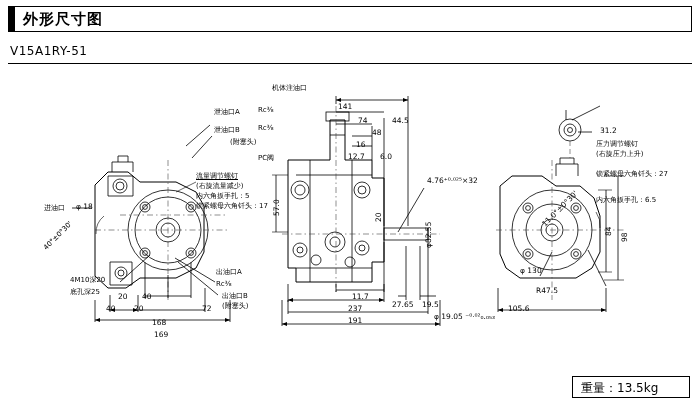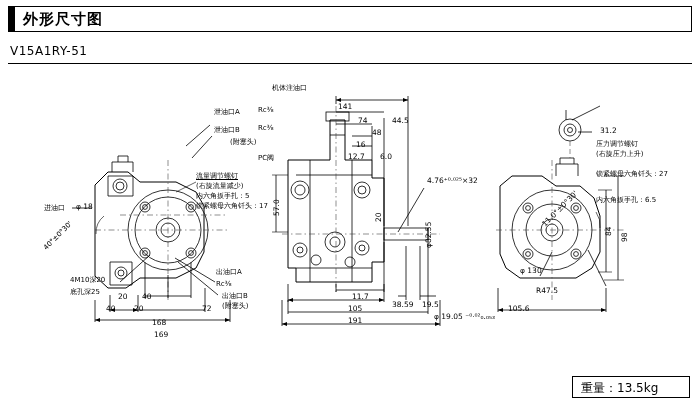--- a/index.html
+++ b/index.html
@@ -253,27 +253,27 @@
   <div class="lb n" style="left:338px;top:102px;">141</div>
   <div class="lb n" style="left:358px;top:116px;">74</div>
   <div class="lb n" style="left:392px;top:116px;">44.5</div>
   <div class="lb n" style="left:372px;top:128px;">48</div>
   <div class="lb n" style="left:356px;top:140px;">16</div>
   <div class="lb n" style="left:348px;top:152px;">12.7</div>
   <div class="lb n" style="left:380px;top:152px;">6.0</div>
   <div class="lb n rot90" style="left:272px;top:216px;">57.0</div>
   <div class="lb n rot90" style="left:374px;top:222px;">20</div>
   <div class="lb n" style="left:352px;top:292px;">11.7</div>
-  <div class="lb n" style="left:348px;top:304px;">105</div>
+  <div class="lb n" style="left:348px;top:304px;">237</div>
   <div class="lb n" style="left:348px;top:316px;">191</div>
   <div class="lb n" style="left:154px;top:330px;">169</div>
 
   <div class="lb n" style="left:418px;top:176px;margin-left:9px;">4.76⁺⁰·⁰²⁵×32</div>
   <div class="lb n rot90" style="left:424px;top:248px;">φ82.55</div>
-  <div class="lb n" style="left:392px;top:300px;">38.59</div>
+  <div class="lb n" style="left:392px;top:300px;">27.65</div>
   <div class="lb n" style="left:422px;top:300px;">19.5</div>
   <div class="lb n" style="left:414px;top:312px;padding-left:20px;">φ 19.05 ⁻⁰·⁰²₀.₀₅₃</div>
 
   <div class="lb n" style="left:106px;top:304px;">40</div>
   <div class="lb n" style="left:134px;top:304px;">20</div>
   <div class="lb n" style="left:118px;top:292px;">20</div>
   <div class="lb n" style="left:142px;top:292px;">40</div>
   <div class="lb n" style="left:156px;top:304px;margin-left:46px;">72</div>
   <div class="lb n" style="left:152px;top:318px;">168</div>
 

